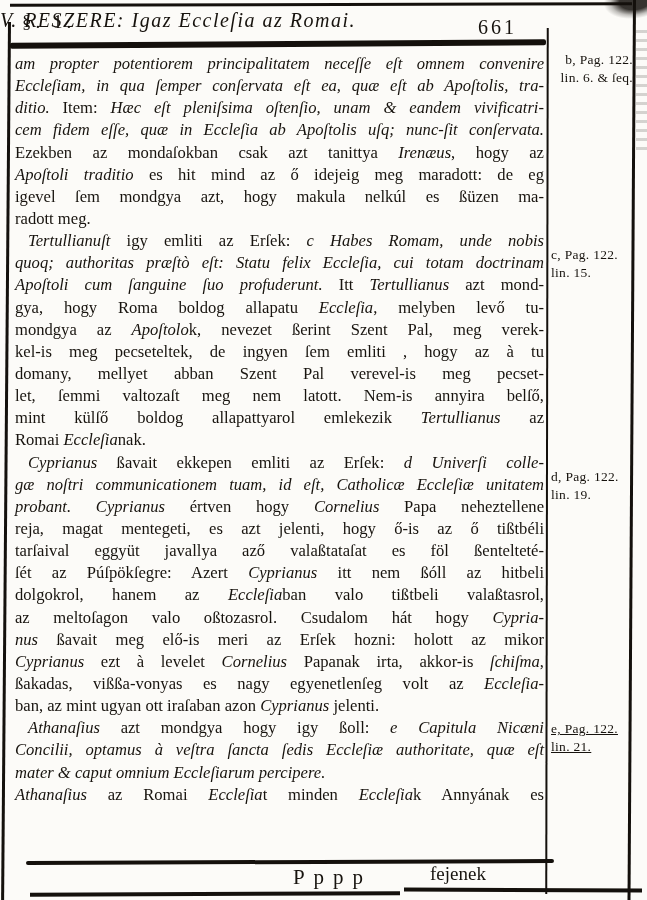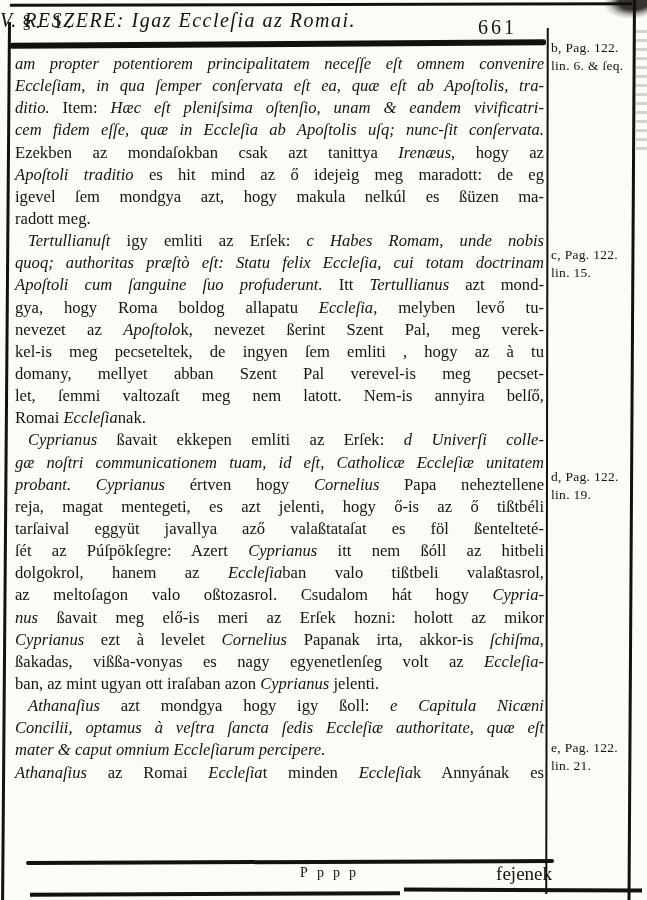--- a/index.html
+++ b/index.html
@@ -42,28 +42,28 @@
                font-size:16.6px; line-height:22.15px; }
   .line { text-align:justify; text-align-last:justify; text-justify:inter-word;
           height:22.15px; white-space:nowrap; }
   .line.end { text-align-last:left; }
   .line.indent { text-indent:13px; }
   .lat { font-style:italic; }
   
   .margin-notes { position:absolute; top:0; left:551px; width:82px; }
   .margin-note { position:absolute; left:0; width:82px;
                  font-size:13.5px; line-height:17.5px; letter-spacing:.3px; }
-  .note-0 { top:39px; }
+  .note-0 { top:51px;text-align:right; }
   .note-1 { top:246px; }
   .note-2 { top:468px; }
-  .note-3 { top:739px; }
+  .note-3 { top:720px;text-decoration:underline; }
   
   .foot-sig { position:absolute; top:865px; left:60px; width:545px; text-align:center;
-              font-size:14px; letter-spacing:9px; }
-  .foot-catch { position:absolute; top:863px; left:430px; width:122px; text-align:right;
+              font-size:21px; letter-spacing:9px; }
+  .foot-catch { position:absolute; top:863px; left:430px; width:122px; 
                 font-size:19px; }
 </style>
 </head>
 <body>
 
 <div class="page">
 
   <div class="rule rule-top"></div>
 
   <span class="hdr-section">§. 1.</span>
@@ -78,24 +78,25 @@
       <div class="line"><span class="lat">ditio.</span><span> Item: </span><span class="lat">Hæc eſt pleniſsima oſtenſio, unam &amp; eandem vivificatri-</span></div>
       <div class="line"><span class="lat">cem fidem eſſe, quæ in Eccleſia ab Apoſtolis uſq; nunc-ſit conſervata.</span></div>
       <div class="line"><span>Ezekben az mondaſokban csak azt tanittya </span><span class="lat">Irenæus</span><span>, hogy az</span></div>
       <div class="line"><span class="lat">Apoſtoli traditio </span><span>es hit mind az ő idejeig meg maradott: de eg</span></div>
       <div class="line"><span>igevel ſem mondgya azt, hogy makula nelkúl es ßüzen ma-</span></div>
       <div class="line end"><span>radott meg.</span></div>
       <div class="line indent"><span class="lat">Tertullianuſt</span><span> igy emliti az Erſek: </span><span class="lat">c Habes Romam, unde nobis</span></div>
       <div class="line"><span class="lat">quoq; authoritas præſtò eſt: Statu felix Eccleſia, cui totam doctrinam</span></div>
       <div class="line"><span class="lat">Apoſtoli cum ſanguine ſuo profuderunt.</span><span> Itt </span><span class="lat">Tertullianus</span><span> azt mond-</span></div>
       <div class="line"><span>gya, hogy Roma boldog allapatu </span><span class="lat">Eccleſia</span><span>, melyben levő tu-</span></div>
-      <div class="line"><span>nevezet az </span><span class="lat">Apoſtolo</span><span>k, nevezet ßerint Szent Pal, meg verek-</span></div>
+      <div class="line"><span>mondgya az </span><span class="lat">Apoſtolo</span><span>k, nevezet ßerint Szent Pal, meg verek-</span></div>
       <div class="line"><span>kel-is meg pecseteltek, de ingyen ſem emliti , hogy az à tu</span></div>
       <div class="line"><span>domany, mellyet abban Szent Pal verevel-is meg pecset-</span></div>
       <div class="line"><span>let, ſemmi valtozaſt meg nem latott. Nem-is annyira belſő,</span></div>
+      <div class="line"><span>mint külſő boldog allapattyarol emlekezik </span><span class="lat">Tertullianus</span><span> az</span></div>
       <div class="line end"><span>Romai </span><span class="lat">Eccleſia</span><span>nak.</span></div>
       <div class="line indent"><span class="lat">Cyprianus</span><span> ßavait ekkepen emliti az Erſek: </span><span class="lat">d Univerſi colle-</span></div>
       <div class="line"><span class="lat">gæ noſtri communicationem tuam, id eſt, Catholicæ Eccleſiæ unitatem</span></div>
       <div class="line"><span class="lat">probant.</span><span> </span><span class="lat">Cyprianus</span><span> értven hogy </span><span class="lat">Cornelius</span><span> Papa neheztellene</span></div>
       <div class="line"><span>reja, magat mentegeti, es azt jelenti, hogy ő-is az ő tißtbéli</span></div>
       <div class="line"><span>tarſaival eggyüt javallya aző valaßtataſat es föl ßentelteté-</span></div>
       <div class="line"><span>ſét az Púſpökſegre: Azert </span><span class="lat">Cyprianus</span><span> itt nem ßóll az hitbeli</span></div>
       <div class="line"><span>dolgokrol, hanem az </span><span class="lat">Eccleſia</span><span>ban valo tißtbeli valaßtasrol,</span></div>
       <div class="line"><span>az meltoſagon valo oßtozasrol. Csudalom hát hogy </span><span class="lat">Cypria-</span></div>
       <div class="line"><span class="lat">nus</span><span> ßavait meg elő-is meri az Erſek hozni: holott az mikor</span></div>

